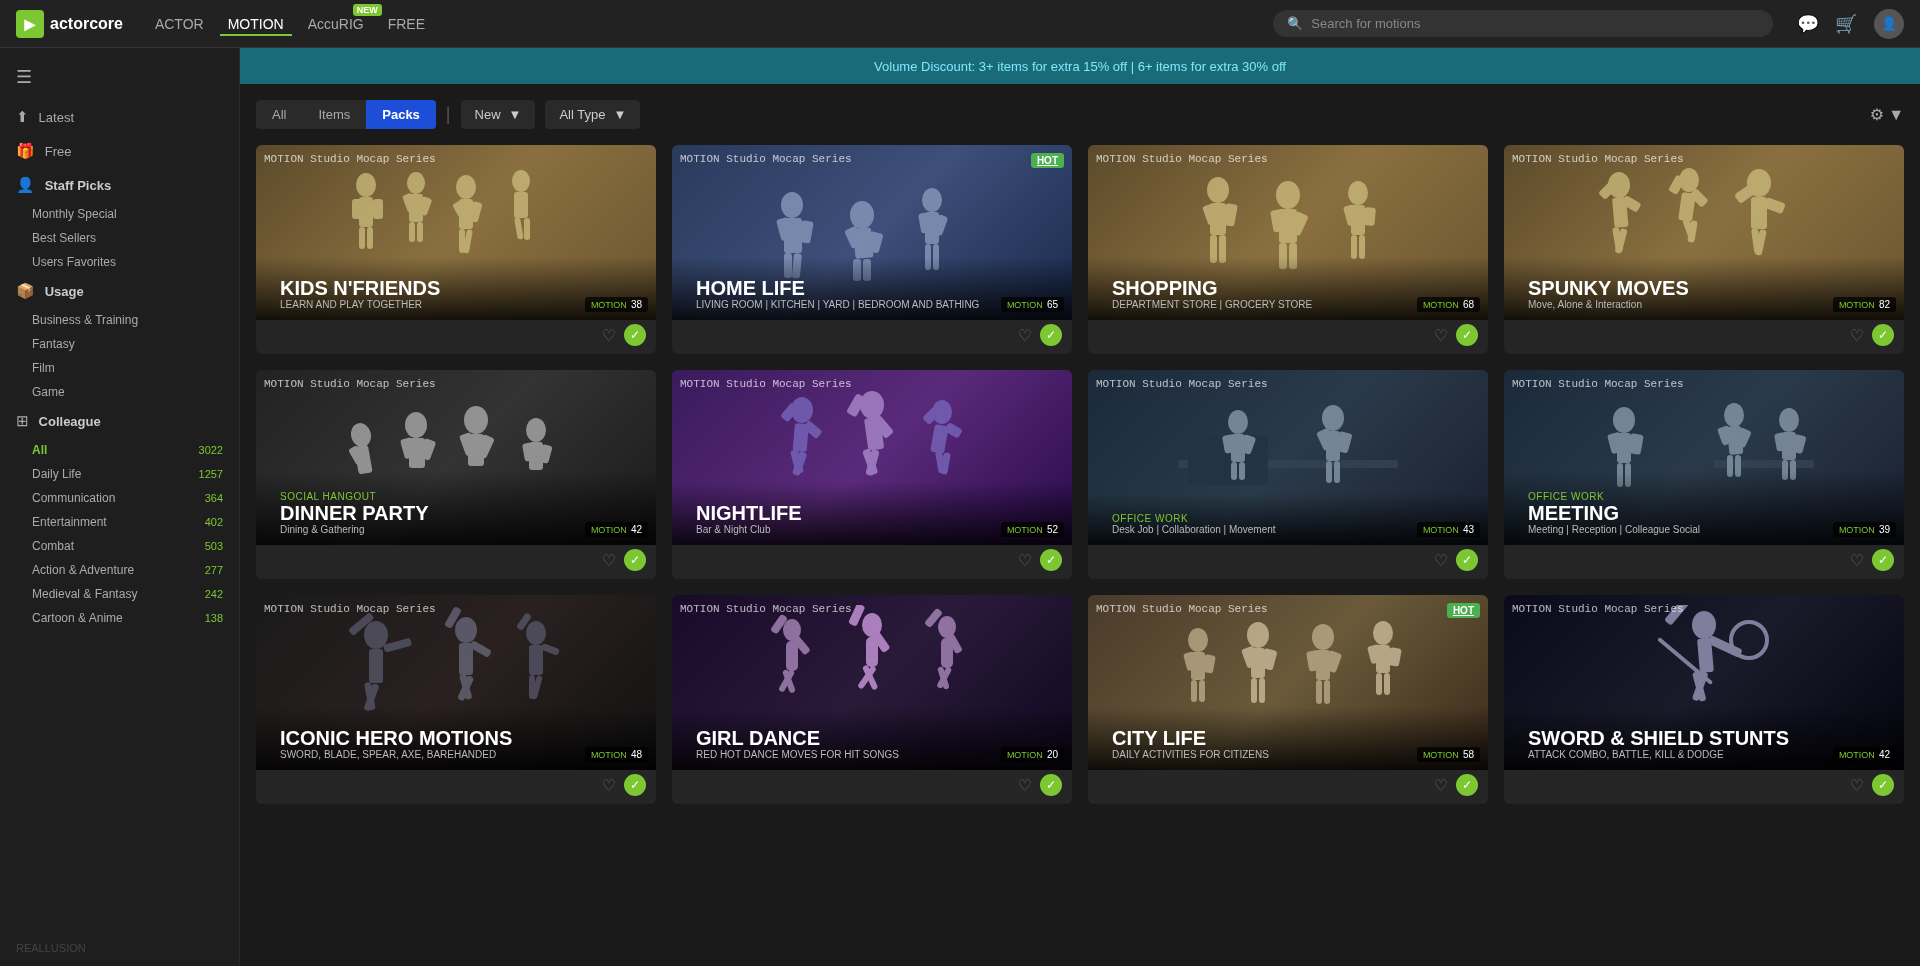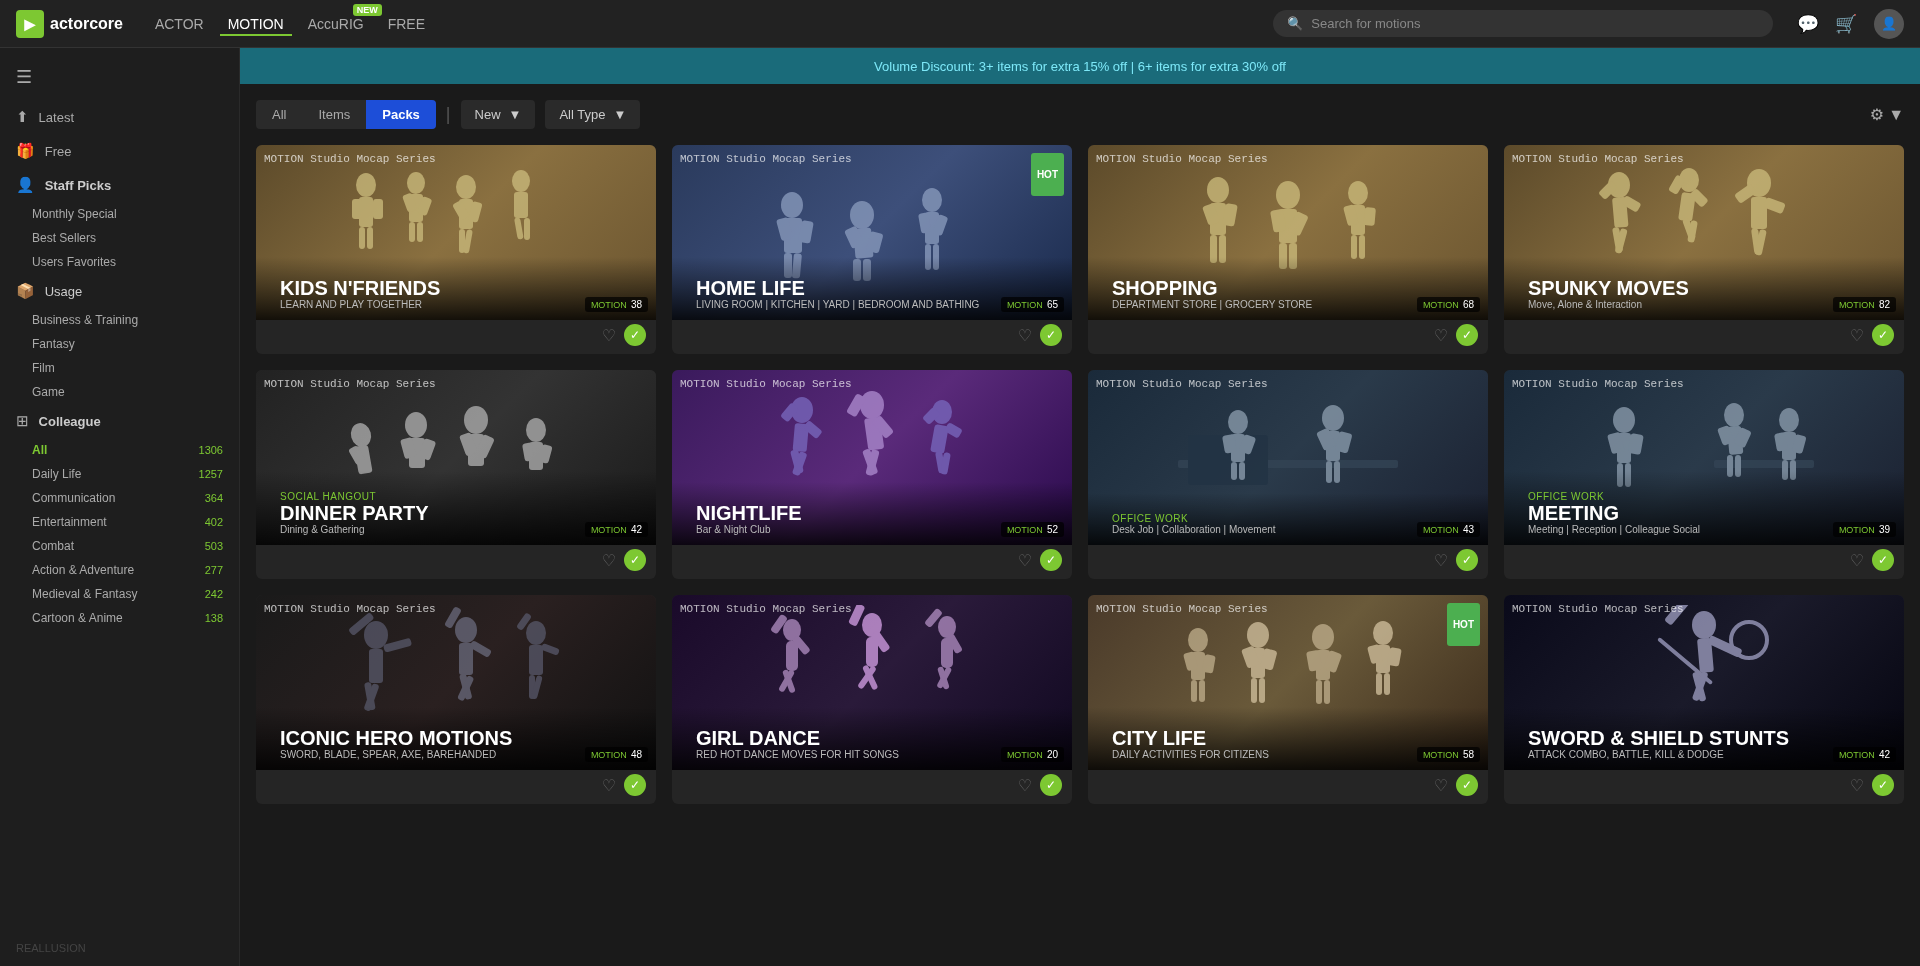--- a/index.html
+++ b/index.html
@@ -293,22 +293,23 @@
       font-family: Liberation Mono, monospace;
     }
     .card-hot-badge {
       position: absolute;
       top: 8px;
       right: 8px;
       background: #4caf50;
       color: #fff;
       font-size: 10px;
       font-weight: bold;
-      padding: 16px 6px;
+      padding: 2px 6px;
       border-radius: 3px;
+      text-decoration: underline;
     }
     .card-motion-badge {
       position: absolute;
       bottom: 8px;
       right: 8px;
       background: rgba(0,0,0,0.7);
       color: #fff;
       font-size: 10px;
       padding: 2px 6px;
       border-radius: 3px;
@@ -421,34 +422,34 @@
   <div class="sidebar-item">
     <span class="icon">👤</span>
     <span style="color:#ccc;font-weight:600;">Staff Picks</span>
   </div>
   <div class="sidebar-sub">Monthly Special</div>
   <div class="sidebar-sub">Best Sellers</div>
   <div class="sidebar-sub">Users Favorites</div>
 
   <div class="sidebar-item">
     <span class="icon">📦</span>
-    <span style="color:#ccc;font-weight:400;">Usage</span>
+    <span style="color:#ccc;font-weight:700;">Usage</span>
   </div>
   <div class="sidebar-sub">Business &amp; Training</div>
   <div class="sidebar-sub">Fantasy</div>
   <div class="sidebar-sub">Film</div>
   <div class="sidebar-sub">Game</div>
 
   <div class="sidebar-item">
     <span class="icon">⊞</span>
     <span style="color:#ccc;font-weight:600;">Colleague</span>
   </div>
   <div class="sidebar-category-row">
     <span class="cat-all">All</span>
-    <span class="cat-count">1306</span>
+    <span class="cat-count">3022</span>
   </div>
   <div class="sidebar-category-row">
     <span>Daily Life</span>
     <span class="cat-count">1257</span>
   </div>
   <div class="sidebar-category-row">
     <span>Communication</span>
     <span class="cat-count">364</span>
   </div>
   <div class="sidebar-category-row">

